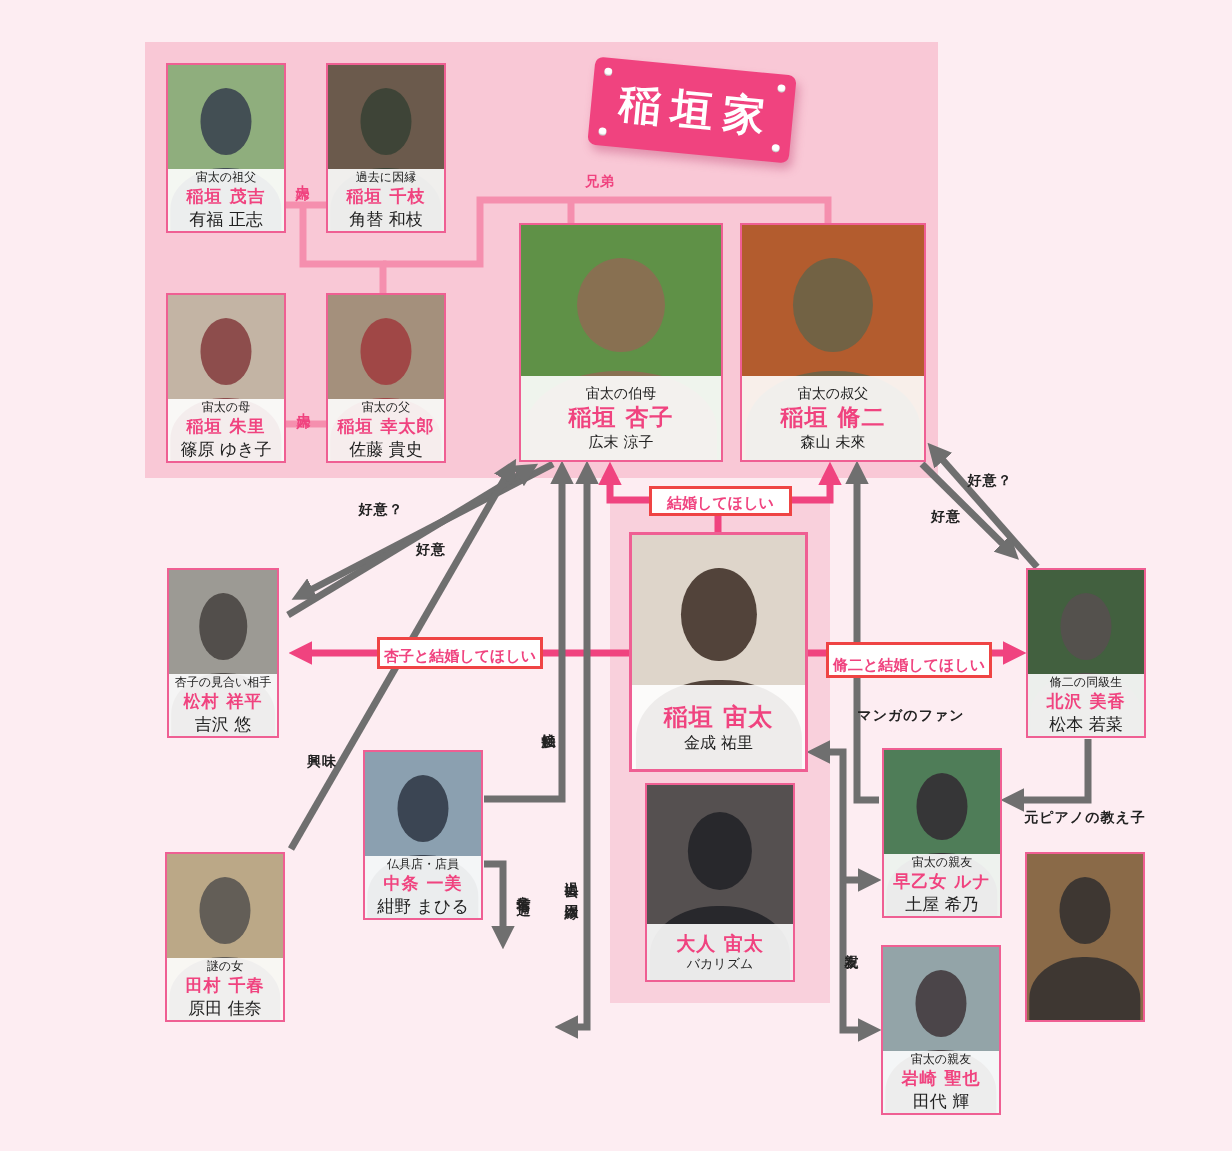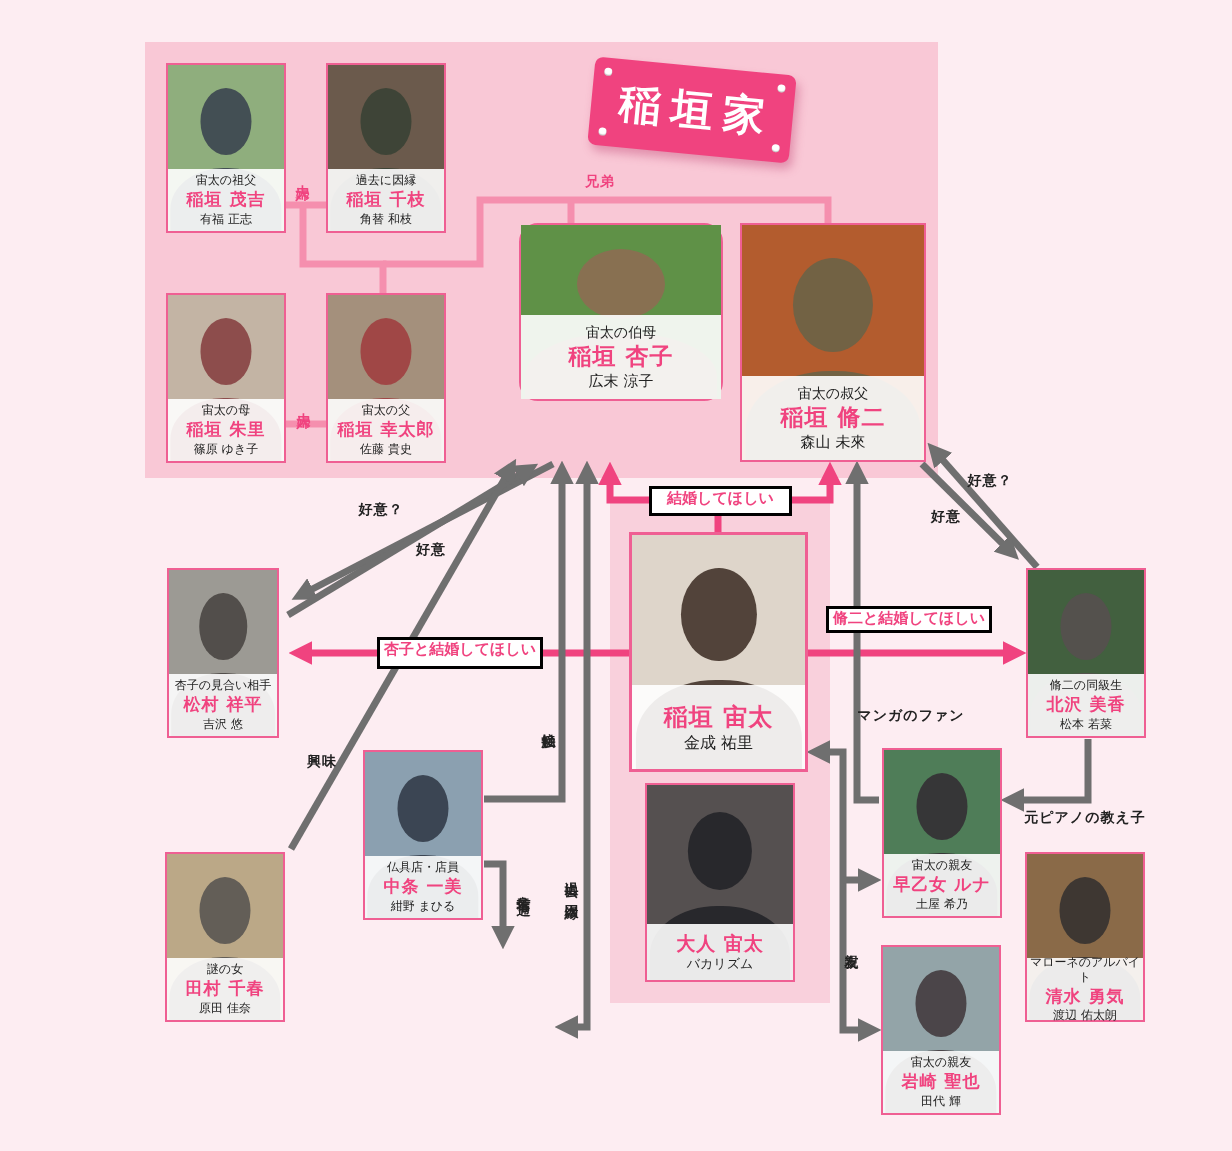--- a/index.html
+++ b/index.html
@@ -20,33 +20,33 @@
          background:linear-gradient(170deg,var(--pbg) 0%,var(--pbg) 100%);}
   .photo::before{content:"";position:absolute;left:50%;top:14%;width:44%;height:40%;
          transform:translateX(-50%);border-radius:50%;background:var(--pfg);opacity:.95;}
   .photo::after{content:"";position:absolute;left:50%;bottom:-14%;width:96%;height:52%;
          transform:translateX(-50%);border-radius:48% 48% 0 0;background:var(--pfg);opacity:.95;}
   .panel{position:absolute;left:0;right:0;bottom:0;height:62px;background:rgba(255,255,255,.9);
          display:flex;flex-direction:column;align-items:center;justify-content:center;
          gap:1px;text-align:center;line-height:1.25;}
   .role{font-size:12px;color:#222;}
   .cname{font-size:17px;font-weight:bold;color:#f0437f;letter-spacing:1px;white-space:nowrap;}
-  .actor{font-size:12px;color:#222;white-space:nowrap;}
+  .actor{font-size:17px;color:#222;white-space:nowrap;}
   .card.lg .panel,.card.main .panel{height:84px;}
   .card.lg .role{font-size:14px;}
   .card.lg .cname{font-size:23px;}
   .card.lg .actor{font-size:15px;}
   .card.main .cname{font-size:24px;}
   .card.main .actor{font-size:16px;}
   .card.md .panel{height:56px;}
   .card.md .cname{font-size:19px;}
   .card.md .actor{font-size:13px;}
 
-  .relbox{position:absolute;z-index:3;background:#fff;border:3px solid #000000;box-sizing:border-box;
-          display:flex;align-items:flex-start;justify-content:center;}
+  .relbox{position:absolute;z-index:3;background:#fff;border:3px solid #ef4444;box-sizing:border-box;
+          display:flex;align-items:flex-end;justify-content:center;}
   .relbox span{font-size:15px;font-weight:bold;color:#f0437f;white-space:nowrap;}
 
   .tlabel{position:absolute;z-index:3;transform:translate(-50%,-50%);font-size:14px;font-weight:bold;
           color:#222;white-space:nowrap;letter-spacing:1px;}
   .tlabel.v{writing-mode:vertical-rl;text-orientation:upright;letter-spacing:2px;}
   .tlabel.pink{color:#f0437f;}
 
   #title-plate{position:absolute;left:591px;top:66px;width:202px;height:88px;z-index:3;
           background:#f0437f;border-radius:8px;transform:rotate(5.5deg);
           box-shadow:4px 6px 10px rgba(190,60,110,.4);
@@ -131,21 +131,21 @@
       </div>
     </div>
     <div class="card sm" style="left: 326px; top: 293px; width: 120px; height: 170px; --pbg: #a4907c; --pfg: #a04343;">
       <div class="photo"></div>
       <div class="panel">
         <div class="role">宙太の父</div>
         <div class="cname">稲垣 幸太郎</div>
         <div class="actor">佐藤 貴史</div>
       </div>
     </div>
-    <div class="card lg" style="left: 519px; top: 223px; width: 204px; height: 178px; border-radius: 19px; --pbg: #5f9147; --pfg: #8a6f52;">
+    <div class="card lg" style="left: 519px; top: 223px; width: 204px; height: 239px; --pbg: #5f9147; --pfg: #8a6f52;">
       <div class="photo"></div>
       <div class="panel">
         <div class="role">宙太の伯母</div>
         <div class="cname">稲垣 杏子</div>
         <div class="actor">広末 涼子</div>
       </div>
     </div>
     <div class="card lg" style="left: 740px; top: 223px; width: 186px; height: 239px; padding-left: 16px; --pbg: #b35c2e; --pfg: #6f6246;">
       <div class="photo"></div>
       <div class="panel">
@@ -211,33 +211,28 @@
     <div class="card sm" style="left: 881px; top: 945px; width: 120px; height: 170px; --pbg: #93a4a8; --pfg: #474043;">
       <div class="photo"></div>
       <div class="panel">
         <div class="role">宙太の親友</div>
         <div class="cname">岩崎 聖也</div>
         <div class="actor">田代 輝</div>
       </div>
     </div>
     <div class="card sm" style="left: 1025px; top: 852px; width: 120px; height: 170px; --pbg: #8a6a48; --pfg: #3a3531;">
       <div class="photo"></div>
-      <div class="panel">
-        <div class="role">マローネのアルバイト</div>
-        <div class="cname">清水 勇気</div>
-        <div class="actor">渡辺 佑太朗</div>
-      </div>
     </div>
     <div class="relbox" style="left: 649px; top: 486px; width: 143px; height: 30px;">
       <span>結婚してほしい</span>
     </div>
     <div class="relbox" style="left: 377px; top: 637px; width: 166px; height: 32px;">
       <span>杏子と結婚してほしい</span>
     </div>
-    <div class="relbox" style="left: 826px; top: 606px; width: 166px; height: 27px;">
+    <div class="relbox" style="left: 826px; top: 642px; width: 166px; height: 36px;">
       <span>脩二と結婚してほしい</span>
     </div>
     <div class="tlabel v pink" style="left: 303px; top: 176px;">夫婦</div>
     <div class="tlabel pink" style="left: 600px; top: 182px;">兄弟</div>
     <div class="tlabel v pink" style="left: 304px; top: 404px;">夫婦</div>
     <div class="tlabel " style="left: 381px; top: 510px;">好意？</div>
     <div class="tlabel " style="left: 431px; top: 550px;">好意</div>
     <div class="tlabel " style="left: 990px; top: 481px;">好意？</div>
     <div class="tlabel " style="left: 946px; top: 517px;">好意</div>
     <div class="tlabel " style="left: 322px; top: 762px;">興味</div>

